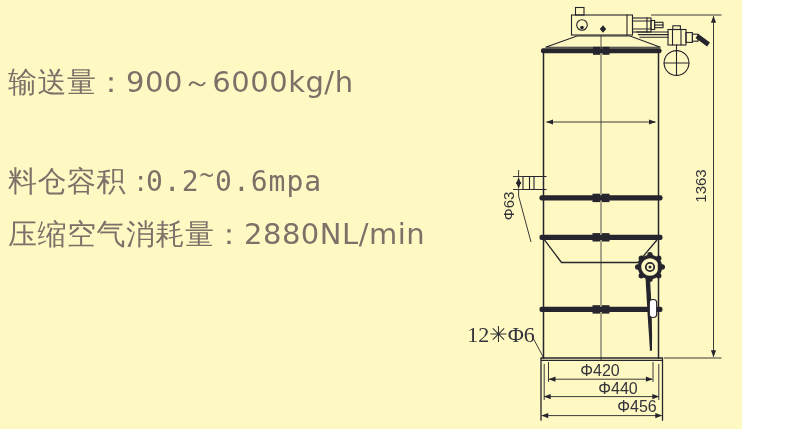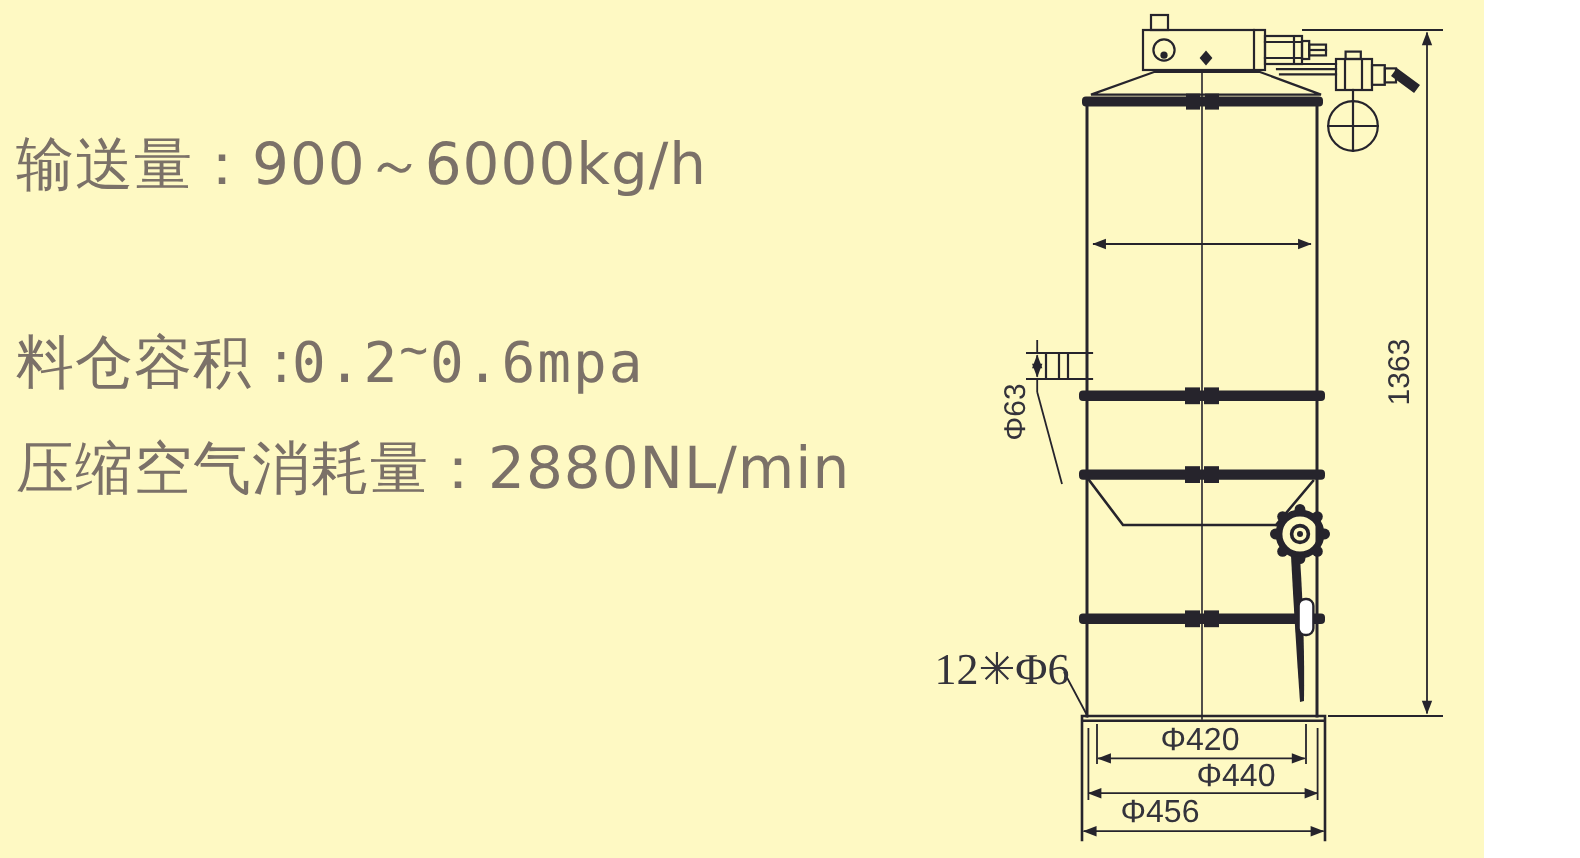--- a/index.html
+++ b/index.html
@@ -135,14 +135,14 @@
       <path d="M544.2,396.6 H658.8" marker-start="url(#arw)" marker-end="url(#arw)"></path>
       <path d="M541.8,415.6 H661.8" marker-start="url(#arw)" marker-end="url(#arw)"></path>
     </g>
   </svg>
 
   <span class="dim-label rot" style="left:508px;top:206px">Φ63</span>
   <span class="dim-label rot" style="left:700px;top:186px">1363</span>
   <span class="dim-label bolt" style="left:501px;top:335px">12✳Φ6</span>
   <span class="dim-label" style="left:600px;top:371px">Φ420</span>
   <span class="dim-label" style="left:618px;top:389px">Φ440</span>
-  <span class="dim-label" style="left:580px;top:407px">Φ456</span>
+  <span class="dim-label" style="left:637px;top:407px">Φ456</span>
 </div>
 
 </body></html>

